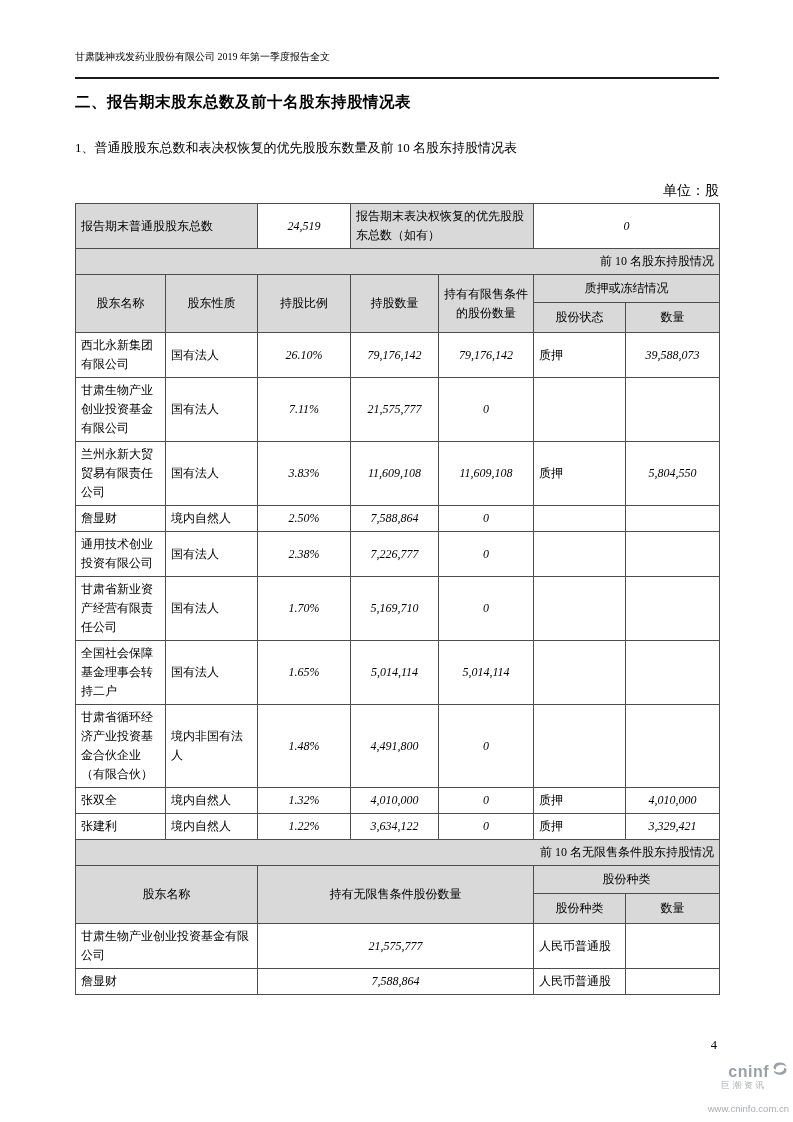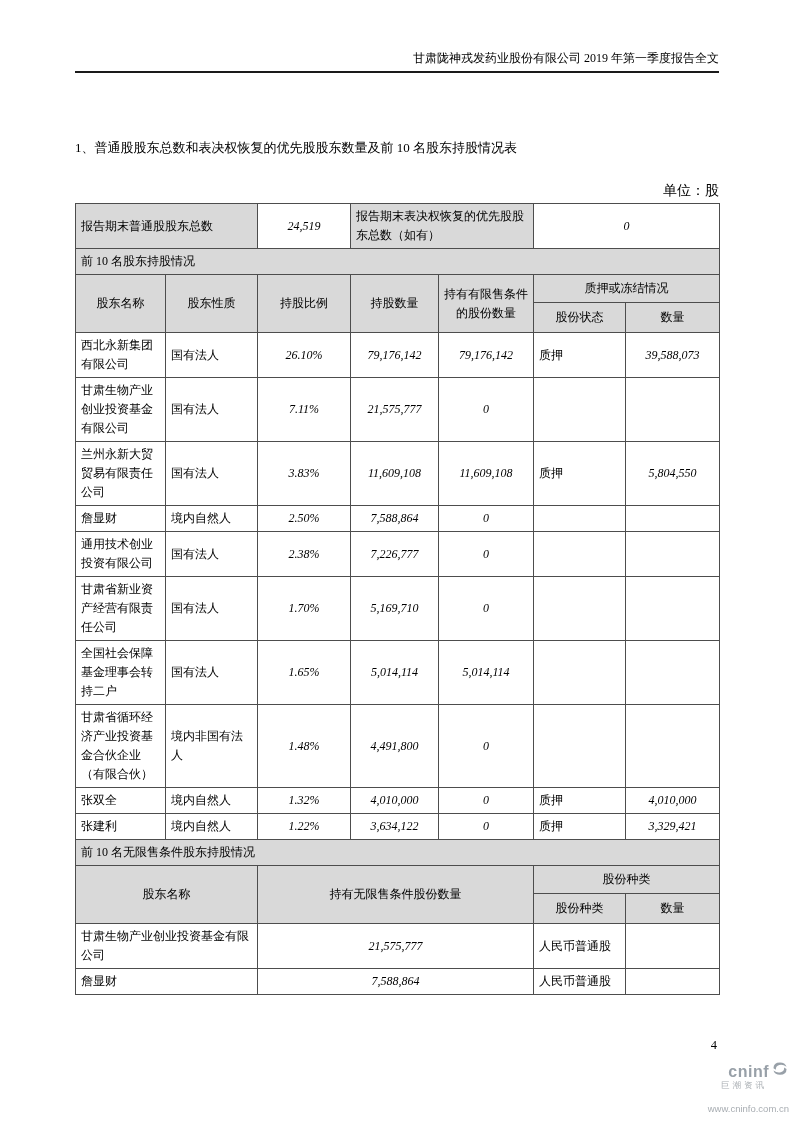--- a/index.html
+++ b/index.html
@@ -10,23 +10,22 @@
     height: 1122px;
     margin: 0 auto;
     background: #ffffff;
     font-family: "Liberation Serif", "DejaVu Serif", serif;
     color: #000;
     overflow: hidden;
   }
   .doc-header {
     position: absolute;
     top: 50px; left: 75px; right: 74px;
-    text-align: right;
-    font-size: 12px;
-    padding-bottom: 4px;
+    font-size: 10px;
+    padding-bottom: 13px;
     border-bottom: 2px solid #1a1a1a;
   }
   .sec-title {
     position: absolute;
     top: 92px; left: 75px; right: 74px;
     margin: 0;
     font-size: 15.5px;
     font-weight: bold;
     letter-spacing: 0.5px;
   }
@@ -55,21 +54,21 @@
     border: 1px solid #4d4d4d;
     padding: 3px 5px;
     vertical-align: middle;
     line-height: 19px;
     overflow: hidden;
     word-break: break-all;
   }
   .gray { background: #d9d9d9; }
   tr.summary-row { height: 45px; }
   tr.band-row { height: 26px; }
-  tr.band-row td { background: #d9d9d9; text-align: left; }
+  tr.band-row td { background: #d9d9d9; text-align: right; }
   tr.hdr-row td { background: #d9d9d9; text-align: center; }
   tr.hdr-row-a { height: 28px; }
   tr.hdr-row-b { height: 30px; }
   td.num { text-align: center; font-style: italic; }
   td.left { text-align: left; }
   tbody.data-rows tr { min-height: 28px; }
   tbody.data-rows td { height: 26px; }
   .page-number {
     position: absolute;
     top: 1038px; right: 76px;
@@ -110,20 +109,21 @@
 </style>
 </head>
 <body>
 
 <div class="page">
 
   <div class="doc-header">
     <span>甘肃陇神戎发药业股份有限公司 2019 年第一季度报告全文</span>
   </div>
 
+  <h1 class="sec-title">二、报告期末股东总数及前十名股东持股情况表</h1>
   <h2 class="sub-title">1、普通股股东总数和表决权恢复的优先股股东数量及前 10 名股东持股情况表</h2>
   <div class="unit-label">单位：股</div>
 
   <table class="main-table">
     <colgroup>
       <col style="width:90px">
         <col style="width:92px">
         <col style="width:93px">
       <col style="width:88px">
         <col style="width:95px">

